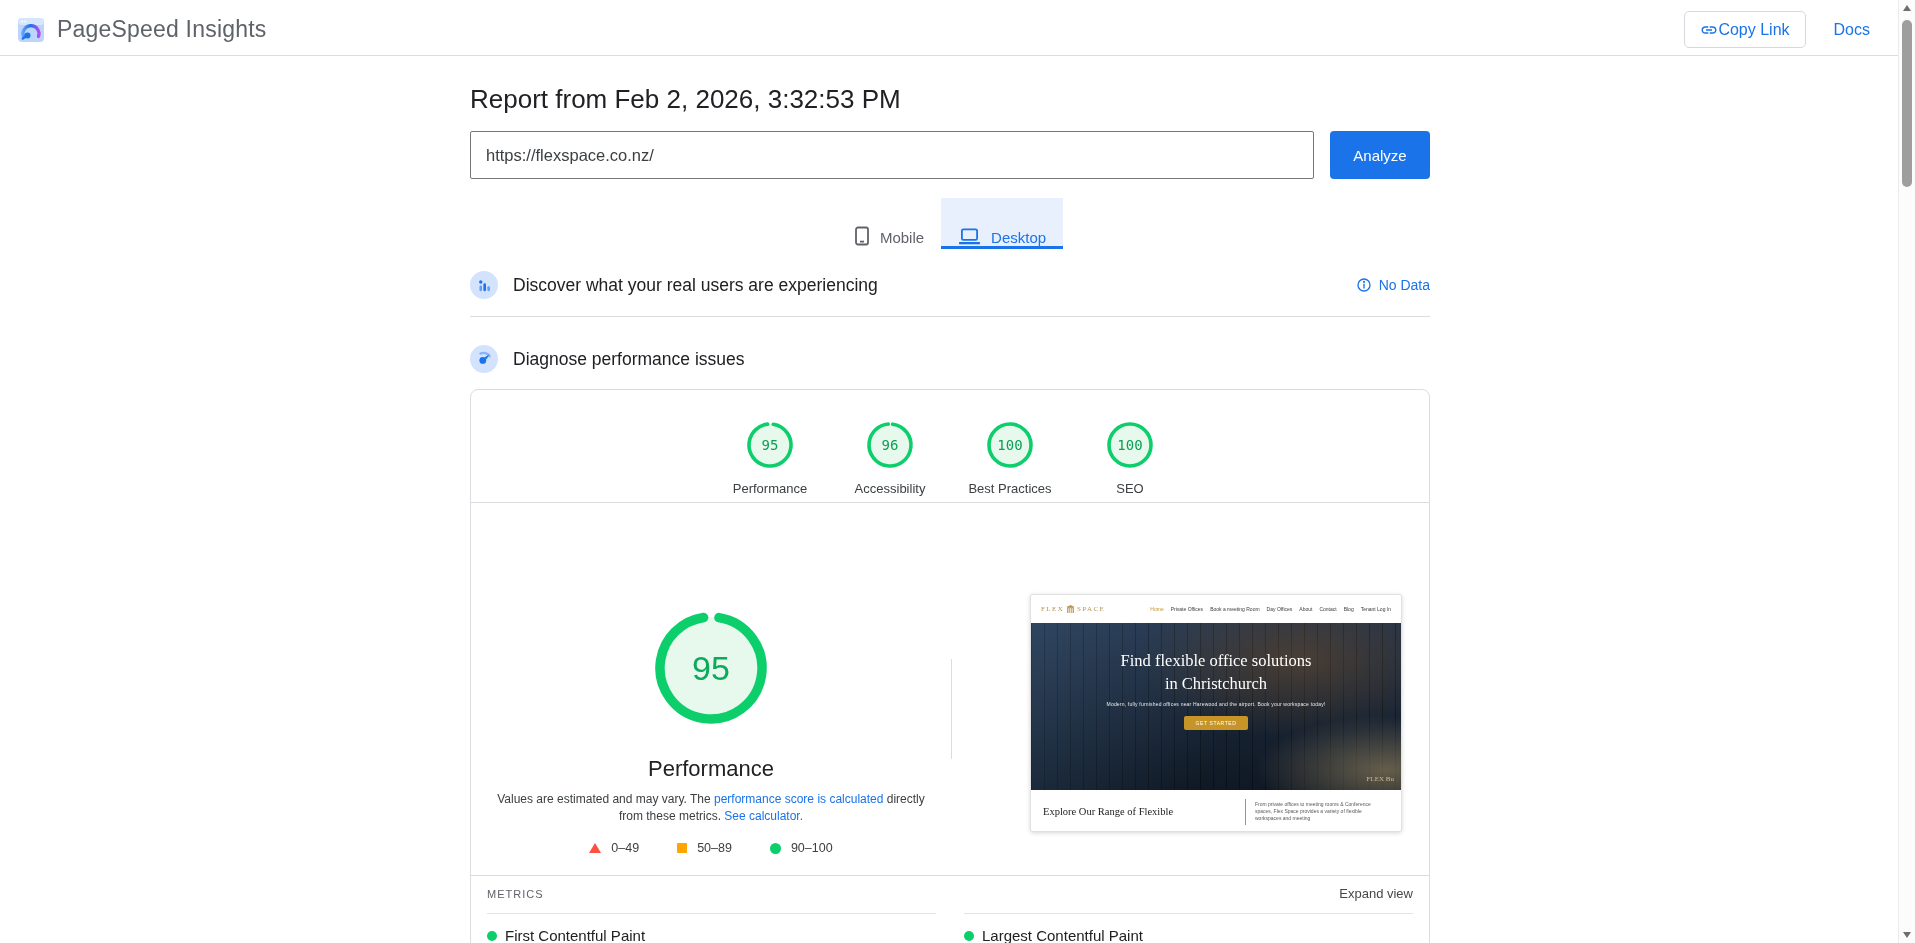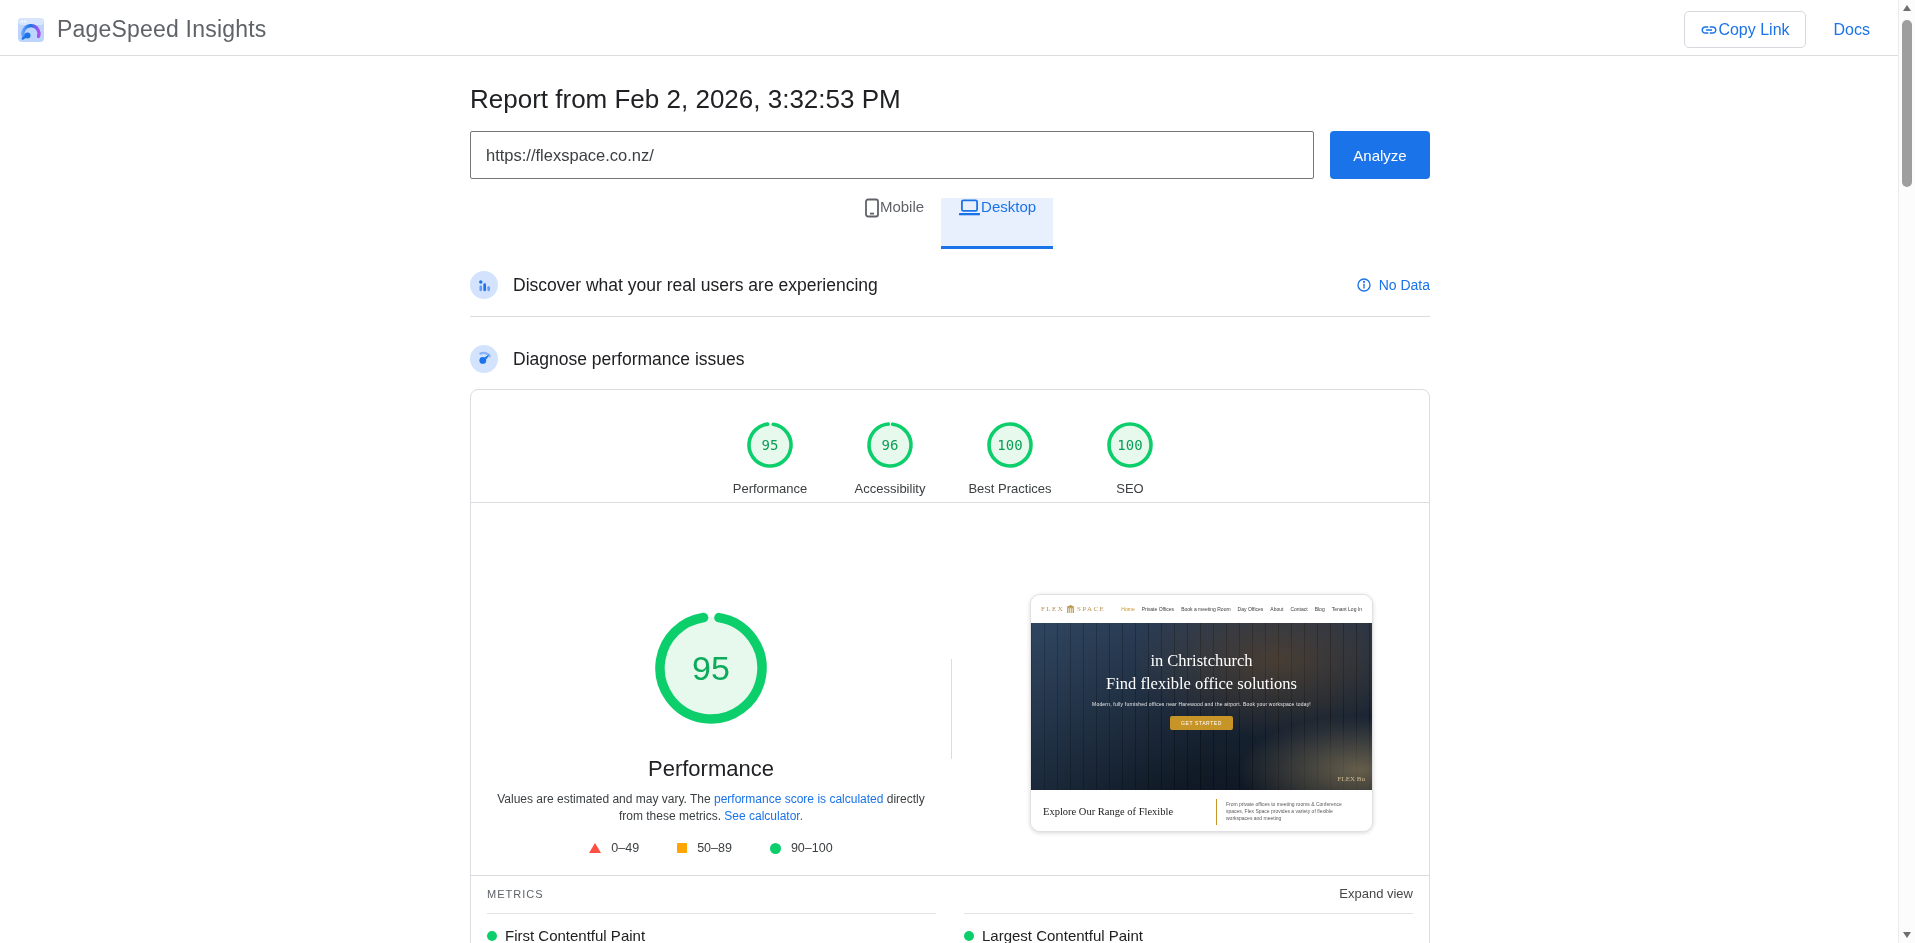--- a/index.html
+++ b/index.html
@@ -28,21 +28,21 @@
   .report-heading { margin-top: 28px; font-size: 26px; font-weight: 400; color: #202124; }
 
   .url-row { margin-top: 16px; display: flex; align-items: center; }
   .url-input { flex: 1; height: 48px; border: 1px solid #747775; border-radius: 2px; padding: 0 15px;
     font-size: 16.5px; color: #3c4043; font-family: inherit; outline: none; background: #fff; }
   .analyze-btn { width: 100px; height: 48px; margin-left: 16px; background: #1a73e8; color: #fff;
     border: none; border-radius: 4px; font-size: 15px; font-weight: 500; font-family: inherit; cursor: pointer; }
 
   
   .tabs { margin-top: 19px; display: flex; justify-content: center; height: 51px; }
-  .tab { position: relative; display: flex; align-items: flex-start; height: 48px; padding: 0 17px;
+  .tab { position: relative; display: flex; align-items: flex-end; gap: 10px; height: 48px; padding: 0 17px;
     font-size: 15px; font-weight: 500; color: #5f6368; cursor: pointer; }
   .tab.active { background: #e8f0fe; color: #1a73e8; }
   .tab.active .tab-underline { position: absolute; left: 0; right: 0; bottom: -3px; height: 3px; background: #1a73e8; }
 
   
   .section-row { display: flex; align-items: center; height: 40px; }
   .row-field { margin-top: 16px; }
   .row-lab { margin-top: 22px; }
   .section-icon { width: 28px; height: 28px; border-radius: 50%; background: #d3e3fd; display: flex;
     align-items: center; justify-content: center; margin-right: 15px; flex: none; }
@@ -69,22 +69,22 @@
   .perf-note { margin-top: 9px; width: 445px; text-align: center; font-size: 12px; line-height: 17px; color: #3c4043; }
   .perf-note a { color: #1a73e8; text-decoration: none; cursor: pointer; margin-top: 44px; }
   .legend { margin-top: 16px; display: flex; gap: 38px; font-size: 12.5px; color: #3c4043; }
   .legend-item { display: flex; align-items: center; gap: 10px; }
   .lg-triangle { width: 0; height: 0; border-left: 6px solid transparent; border-right: 6px solid transparent; border-bottom: 10px solid #ff4e42; }
   .lg-square { width: 10px; height: 10px; background: #ffa400; border-radius: 1px; }
   .lg-circle { width: 11px; height: 11px; background: #0cce6b; border-radius: 50%; }
   .v-divider { position: absolute; left: 480px; top: 156px; width: 1px; height: 100px; background: #dadce0; }
 
   
-  .thumb { position: absolute; left: 559px; top: 91px; width: 343px; height: 238px; border: 1px solid #e0e0e0;
-    border-radius: 10px; box-shadow: 0 1px 4px rgba(0,0,0,.16); overflow: hidden; background: #fff; cursor: pointer; }
+  .thumb { position: absolute; left: 559px; top: 91px; width: 372px; height: 238px; border: 1px solid #e0e0e0;
+    border-radius: 3px; box-shadow: 0 1px 4px rgba(0,0,0,.16); overflow: hidden; background: #fff; cursor: pointer; }
   .thumb-header { height: 28px; display: flex; align-items: center; padding: 0 10px; background: #fff; }
   .thumb-logo { font-family: "Liberation Serif", serif; font-size: 7px; letter-spacing: 1.4px; color: #b59355;
     display: flex; align-items: center; gap: 2px; }
   .thumb-nav { margin-left: auto; display: flex; gap: 7px; font-size: 5px; color: #3c3c3c; white-space: nowrap; }
   .thumb-nav span.gold { color: #c8922c; }
   .thumb-hero { height: 167px; position: relative;
     background:
       radial-gradient(ellipse at 72% 22%, rgba(122,82,38,.45), transparent 42%),
       radial-gradient(ellipse at 96% 88%, rgba(170,148,105,.55), transparent 26%),
       linear-gradient(115deg, rgba(74,112,150,.30), transparent 55%),
@@ -313,22 +313,22 @@
             <span>Book a meeting Room</span>
             <span>Day Offices</span>
             <span>About</span>
             <span>Contact</span>
             <span>Blog</span>
             <span>Tenant Log In</span>
           </span>
         </div>
         <div class="thumb-hero">
           <div class="hero-headline">
+            <div>Find flexible office solutions</div>
             <div>in Christchurch</div>
-            <div>Find flexible office solutions</div>
           </div>
           <div class="hero-sub">Modern, fully furnished offices near Harewood and the airport. Book your workspace today!</div>
           <div class="hero-cta">GET STARTED</div>
           <div class="hero-sign">FLEX Bu</div>
         </div>
         <div class="thumb-bottom">
           <span class="tb-heading">Explore Our Range of Flexible</span>
           <span class="tb-divider"></span>
           <span class="tb-text">From private offices to meeting rooms &amp; Conference spaces, Flex Space provides a variety of flexible workspaces and meeting</span>
         </div>

